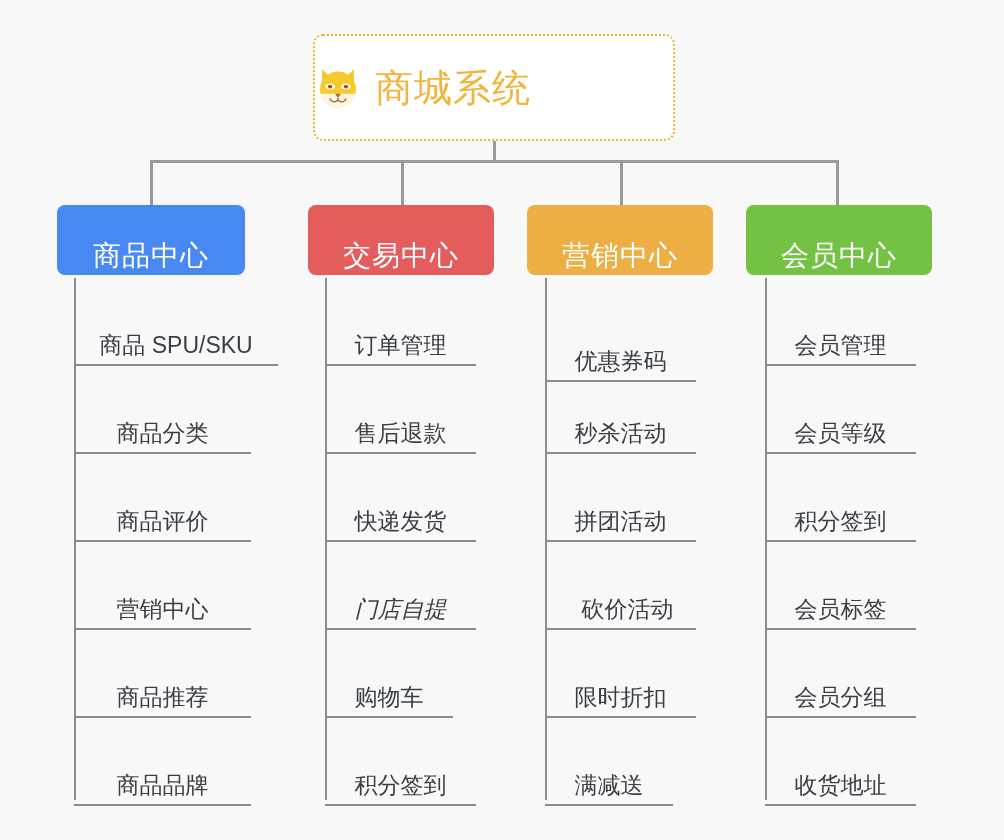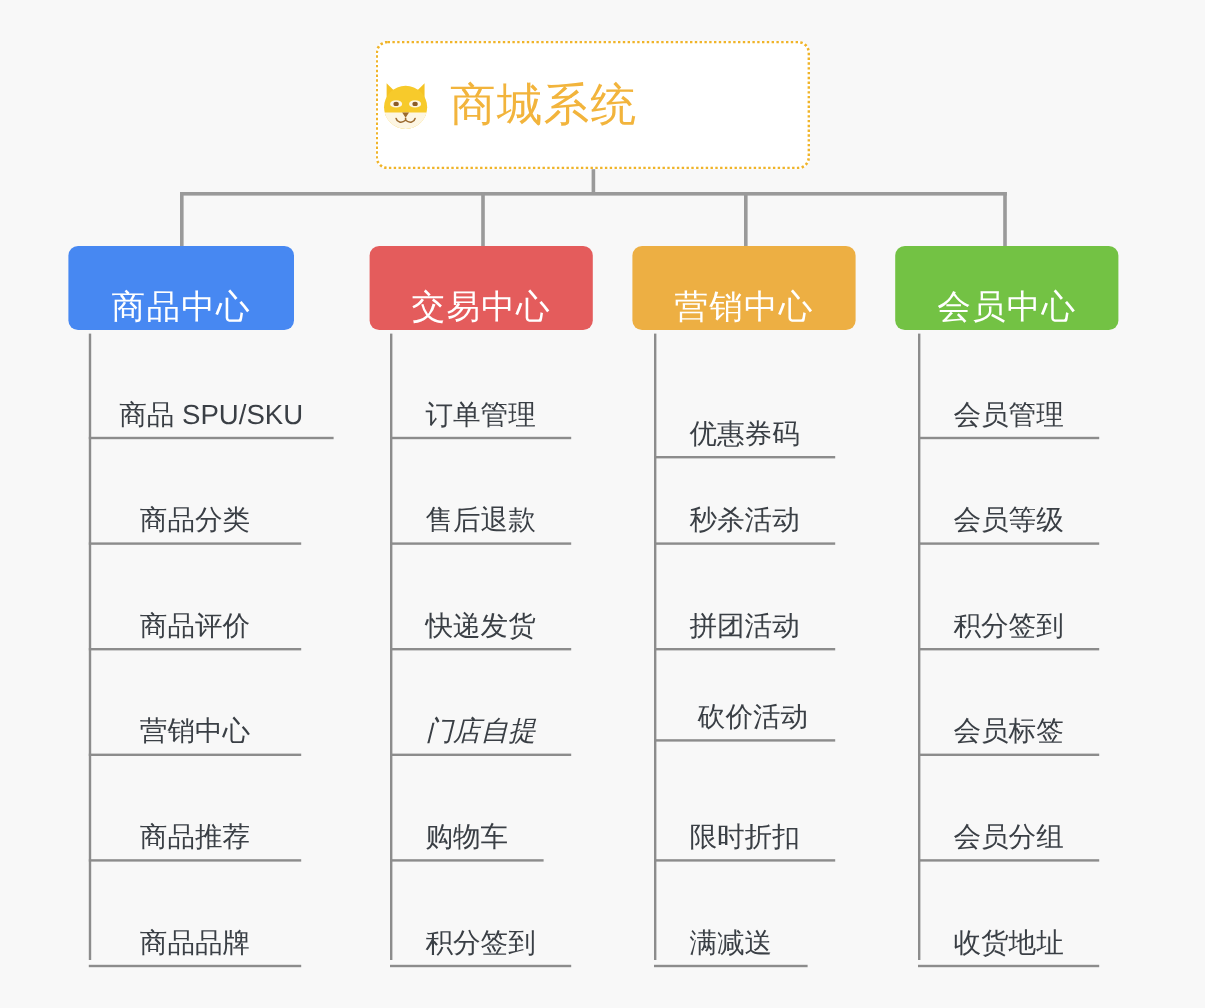--- a/index.html
+++ b/index.html
@@ -195,21 +195,21 @@
     <div class="leaf-spine" style="height:522px;"></div>
     <div class="leaf-item" style="top:16px;   width:151px;align-items:flex-end;">
         <span class="leaf-label">优惠券码</span>
       </div>
     <div class="leaf-item" style="top:88px;  width:151px;">
         <span class="leaf-label">秒杀活动</span>
       </div>
     <div class="leaf-item" style="top:176px; width:151px;">
         <span class="leaf-label">拼团活动</span>
       </div>
-    <div class="leaf-item" style="top:252px; width:151px;padding-left:14px;">
+    <div class="leaf-item" style="top:264px; width:151px;padding-left:14px;">
         <span class="leaf-label">砍价活动</span>
       </div>
     <div class="leaf-item" style="top:352px; width:151px;">
         <span class="leaf-label">限时折扣</span>
       </div>
     <div class="leaf-item" style="top:440px; width:128px;">
         <span class="leaf-label">满减送</span>
       </div>
   </div>
 

